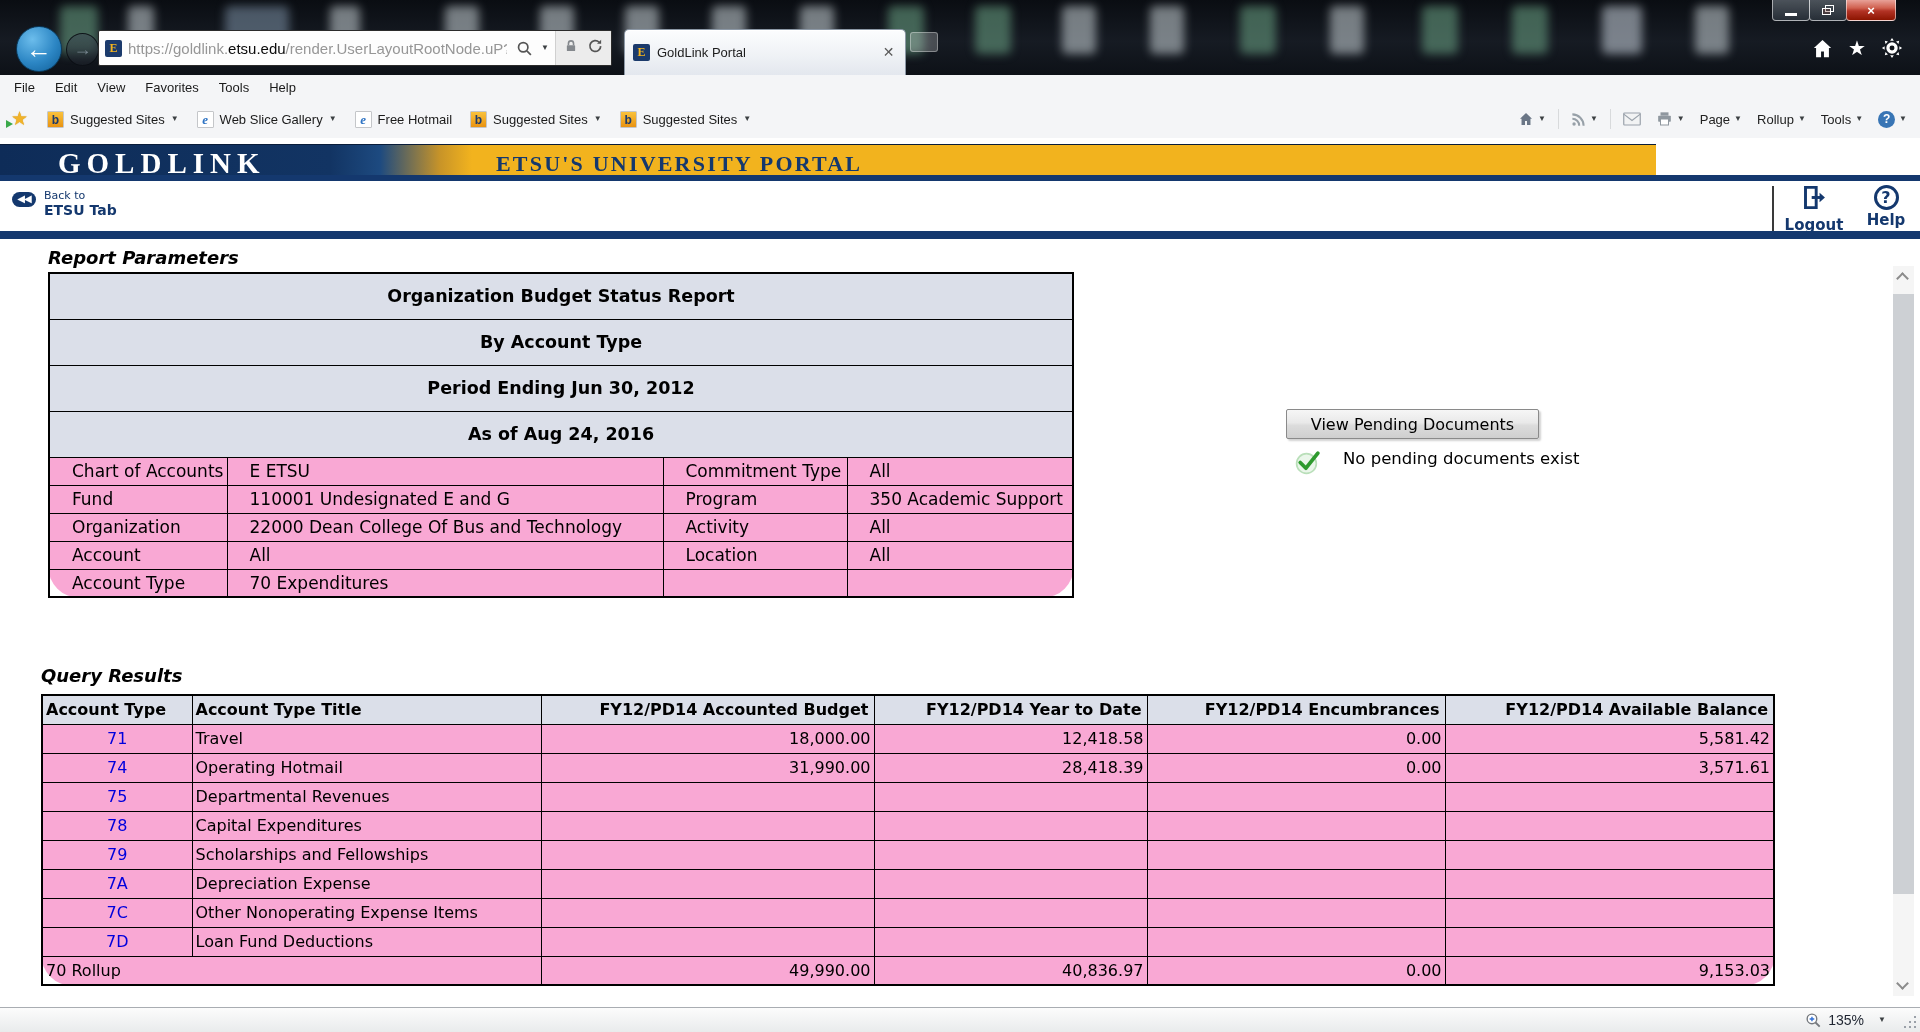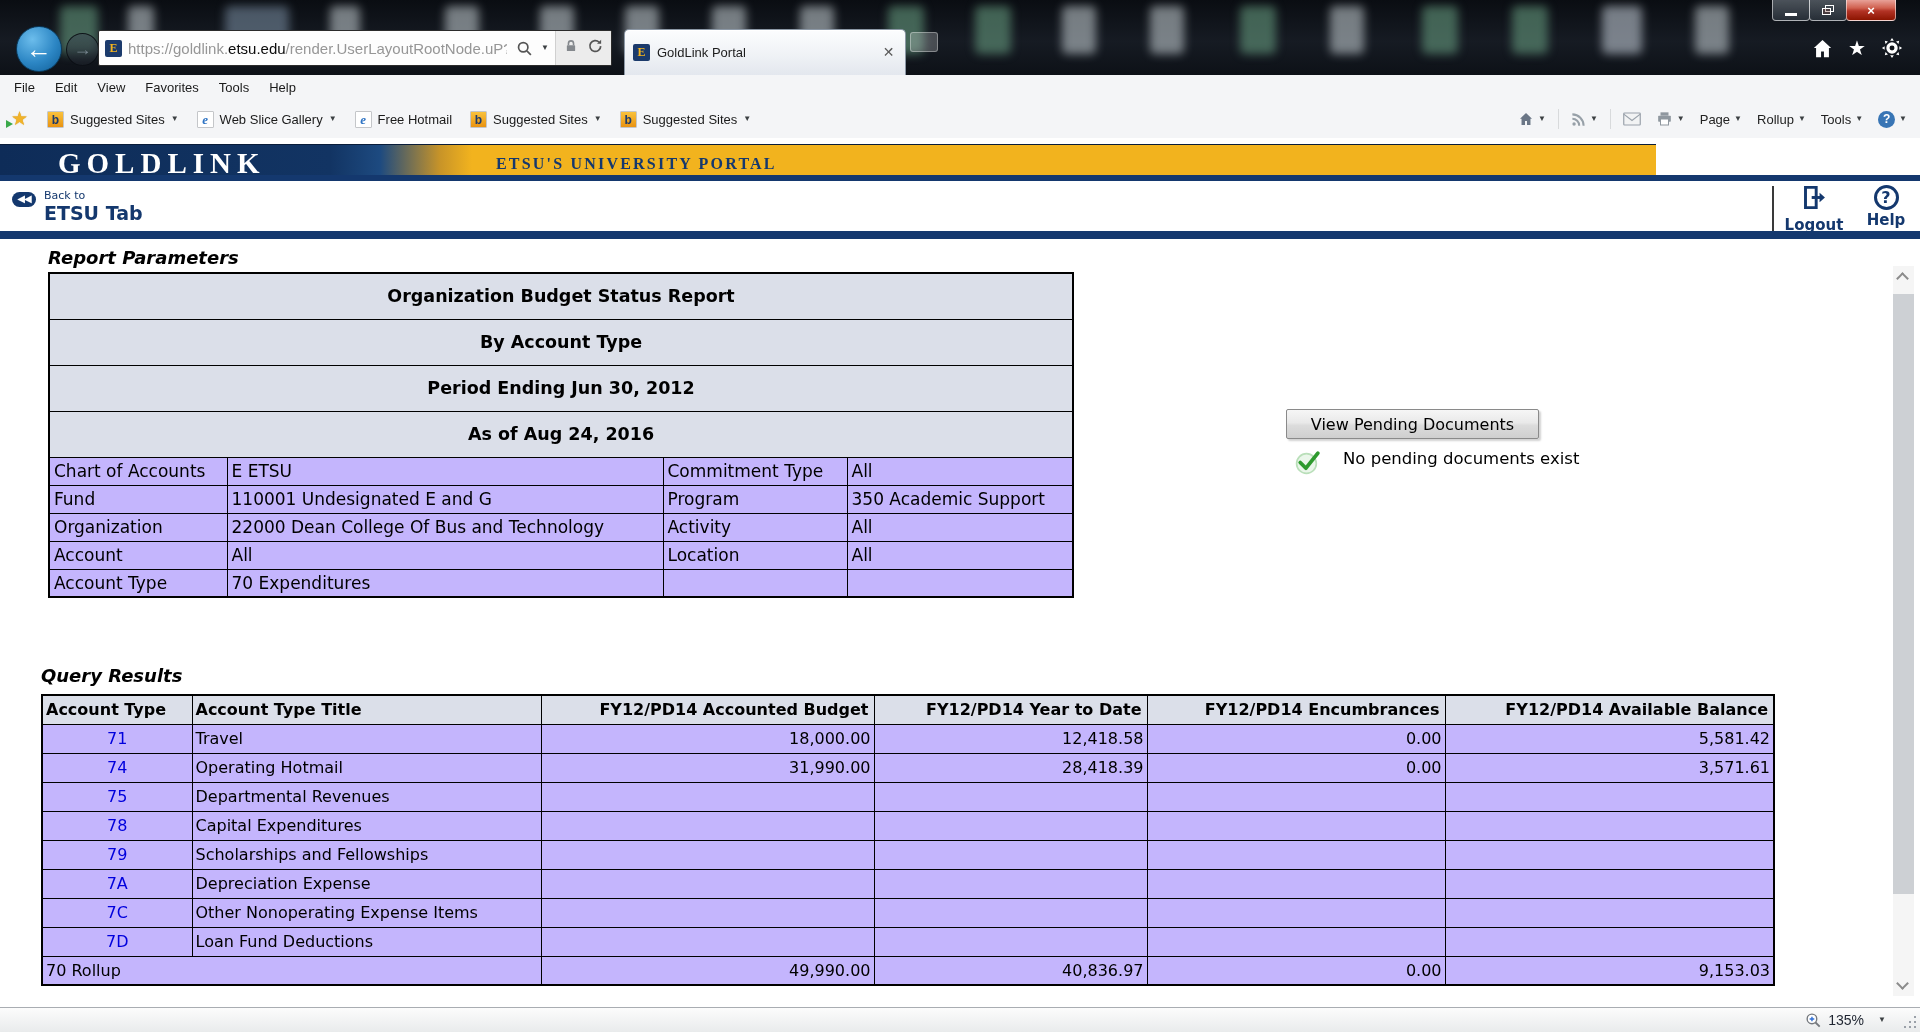--- a/index.html
+++ b/index.html
@@ -68,48 +68,48 @@
   .cmdbar{position:absolute;right:10px;top:100px;height:38px;display:flex;align-items:center;gap:9px;font-size:13px;color:#222;}
   .cmd{display:flex;align-items:center;gap:4px;padding:2px 3px;}
   .sep{width:1px;height:20px;background:#d8dadc;}
   .qmark{width:17px;height:17px;border-radius:50%;background:#3875b5;color:#fff;font:bold 12px/17px "Liberation Sans",sans-serif;text-align:center;}
   
   .banner{position:absolute;left:0;top:144px;width:1656px;height:37px;border-top:1px solid #0a1d3a;
     background:linear-gradient(90deg,#0e2c58 0,#123463 330px,#1d4a80 380px,#c89428 440px,var(--gold) 472px,var(--gold) 100%);}
   .banner-logo{position:absolute;left:58px;top:0;line-height:37px;color:#fff;
     font-family:"Liberation Serif",serif;font-size:29px;font-weight:600;letter-spacing:6px;}
   .banner-tagline{position:absolute;left:496px;top:0;line-height:38px;color:var(--navy);
-    font-family:"Liberation Serif",serif;font-size:16px;font-weight:bold;letter-spacing:2.2px;}
+    font-family:"Liberation Serif",serif;font-size:22px;font-weight:bold;letter-spacing:2.2px;}
   .banner-strip{position:absolute;left:0;top:175px;width:1920px;height:6px;background:var(--navy);}
   
   .page{position:absolute;left:0;top:181px;width:1920px;height:826px;background:#fff;
     font-family:"DejaVu Sans",sans-serif;}
   .back-cluster{position:absolute;left:12px;top:8px;display:flex;gap:8px;cursor:pointer;}
   .back-ico{width:24px;height:15px;background:var(--navy);border-radius:8px;color:#fff;
     font-size:10px;line-height:14px;text-align:center;letter-spacing:-1px;margin-top:3px;}
   .back-l1{font-size:11px;color:var(--navy);}
-  .back-l2{font-size:19px;font-weight:bold;color:var(--navy);text-align:center;}
+  .back-l2{font-size:14px;font-weight:bold;color:var(--navy);text-align:center;}
   .hdr-divider{position:absolute;left:1772px;top:5px;width:2px;height:45px;background:#3a3a3a;}
   .hdr-btn{position:absolute;top:3px;width:64px;text-align:center;cursor:pointer;color:var(--navy);}
   .hdr-btn .lbl{font-size:15px;font-weight:bold;margin-top:1px;}
   .hdr-logout{left:1782px;}
   .hdr-help{left:1854px;}
   .helpcirc{width:25px;height:25px;border:3px solid var(--navy);border-radius:50%;margin:1px auto 0;
     font:bold 16px/19px "DejaVu Sans",sans-serif;color:var(--navy);text-align:center;}
   .navy-rule{position:absolute;left:0;top:50px;width:1920px;height:8px;background:var(--navy);}
   
   .sec-title{position:absolute;font-size:18px;font-weight:bold;font-style:italic;color:#000;}
   .st-params{left:48px;top:66px;}
   .st-query{left:41px;top:484px;}
-  table{border-collapse:collapse;table-layout:fixed;background:#c4b5fd;}
+  table{border-collapse:collapse;table-layout:fixed;background:#f9a8d4;border-radius:32px;}
   .params-table{position:absolute;left:48px;top:91px;width:1024px;border:2px solid #000;font-size:17px;}
   .params-table td{border:1px solid #000;overflow:hidden;white-space:nowrap;}
   .ptitle td{background:var(--hdrbg);font-weight:bold;text-align:center;height:46px;font-size:17.5px;}
   .params-table tr.pdata{height:28px;}
-  .pcell{padding-left:4px;}
+  .pcell{padding-left:22px;}
   .query-table{position:absolute;left:41px;top:513px;width:1732px;border:2px solid #000;font-size:16px;}
   .query-table th,.query-table td{border:1px solid #000;overflow:hidden;white-space:nowrap;padding:0 3px;}
   .query-table tr{height:29px;}
   .query-table th{background:var(--hdrbg);font-weight:bold;text-align:left;}
   .query-table th.num{text-align:right;padding-right:5px;}
   .qcode{text-align:center;}
   .qlink{color:var(--link);cursor:pointer;}
   .qtitle{text-align:left;}
   .qnum{text-align:right;padding-right:5px;}
   .qrollup{text-align:left;}

